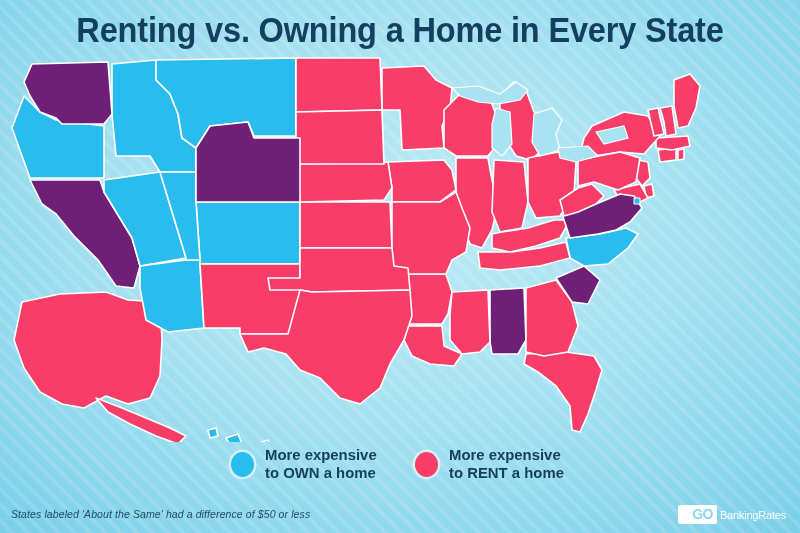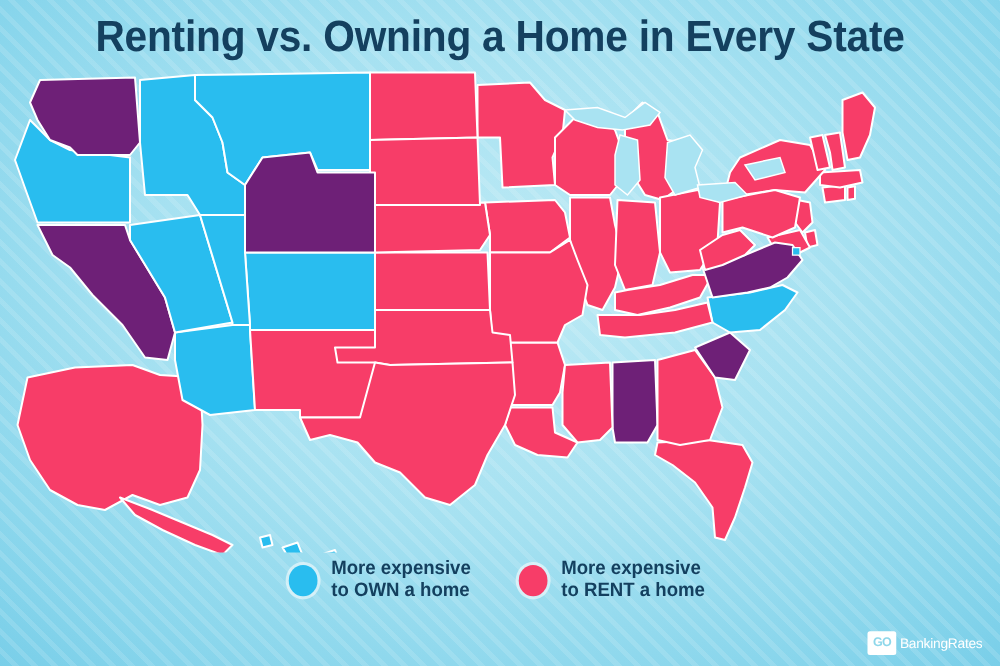--- a/index.html
+++ b/index.html
@@ -110,23 +110,23 @@
     align-items: center;
     gap: 3px;
     z-index: 6;
   }
   .brand-go {
     display: inline-block;
     background: #ffffff;
     color: #8ed7ea;
     font-family: "Liberation Sans Narrow", "Liberation Sans", sans-serif;
     font-weight: bold;
-    font-size: 10px;
+    font-size: 14px;
     line-height: 15px;
-    padding: 2px 4px 2px 4px;
+    padding: 2px 4px 2px 14px;
     border-radius: 2px;
     letter-spacing: -0.5px;
   }
   .brand-name {
     color: #ffffff;
     font-family: "Liberation Sans", sans-serif;
     font-size: 11px;
     line-height: 16px;
     letter-spacing: -0.2px;
   }
@@ -317,19 +317,20 @@
         <span class="legend-label">More expensive
 to OWN a home</span>
       </div>
       <div class="legend-item">
         <span class="legend-dot" style="background: rgb(247, 61, 104);"></span>
         <span class="legend-label">More expensive
 to RENT a home</span>
       </div>
     </div>
 
+  <div class="footnote">States labeled 'About the Same' had a difference of $50 or less</div>
 
   <div class="brand">
     <span class="brand-go">GO</span>
     <span class="brand-name">BankingRates</span>
   </div>
 
 </div>
 
 </body></html>

